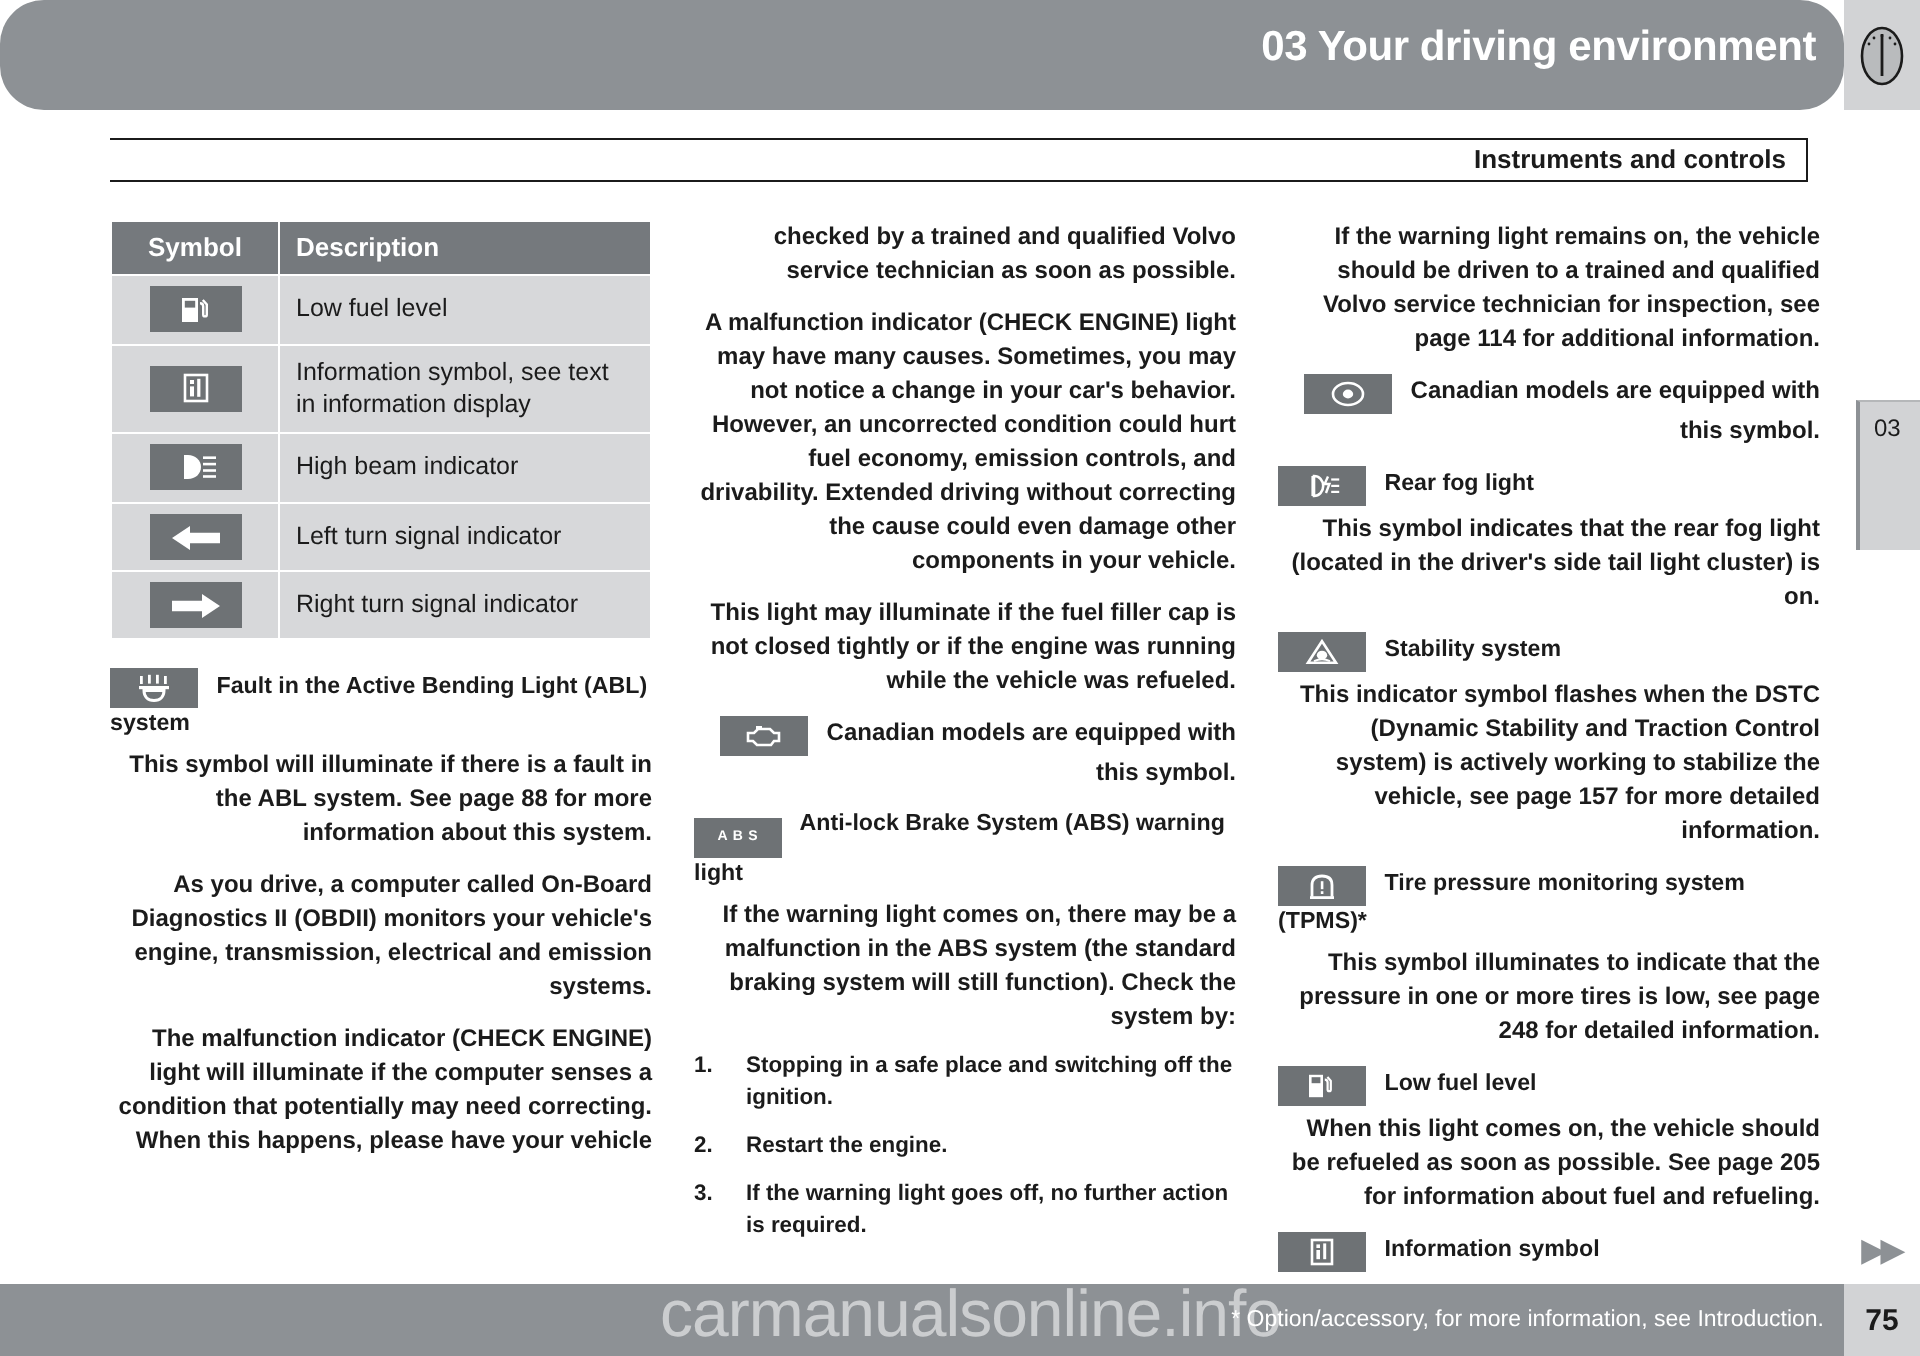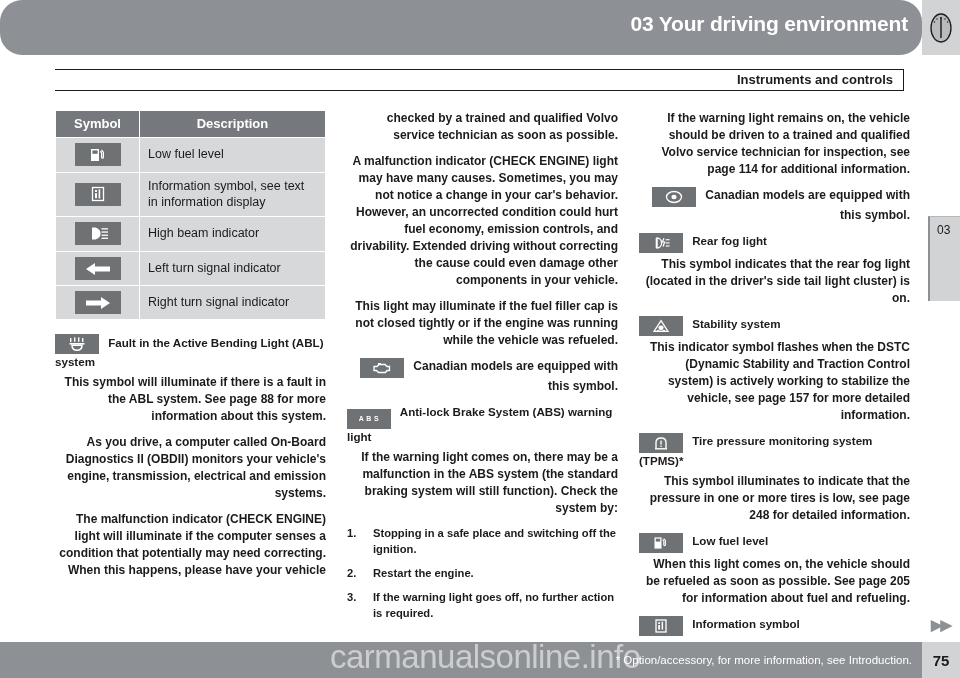--- a/index.html
+++ b/index.html
@@ -47,22 +47,22 @@
     border-right: 1px solid #1b1b1b;
   }
   #section-title {
     position: absolute; right: 10px; top: 2px;
     font-size: 13px; font-weight: bold; color: #1b1b1b;
     white-space: nowrap;
   }
 
   
   #chapter-tab {
-    position: absolute; left: 928px; top: 216px;
-    width: 32px; height: 85px;
+    position: absolute; left: 928px; top: 200px;
+    width: 32px; height: 75px;
     background: #d2d3d5;
     border-left: 2px solid #8d9195;
     border-top: 1px solid #b5b7b9;
   }
   #chapter-tab-number {
     position: absolute; left: 7px; top: 6px;
     font-size: 12px; color: #1b1b1b; font-weight: normal;
   }
 
   
@@ -80,21 +80,21 @@
     width: 271px;
     border-collapse: collapse;
     border: 1px solid #ffffff;
     margin-bottom: 14px;
   }
   #symbol-table th {
     background: #75797d;
     color: #ffffff;
     font-size: 13px;
     font-weight: bold;
-    text-align: center;
+    text-align: left;
     padding: 5px 8px 6px 8px;
     border: 1px solid #ffffff;
   }
   #symbol-table th.th-symbol { width: 84px; text-align: center; }
   #symbol-table td {
     background: #d7d8da;
     border: 1px solid #ffffff;
     padding: 6px 8px;
     font-size: 12.5px;
     color: #1b1b1b;

